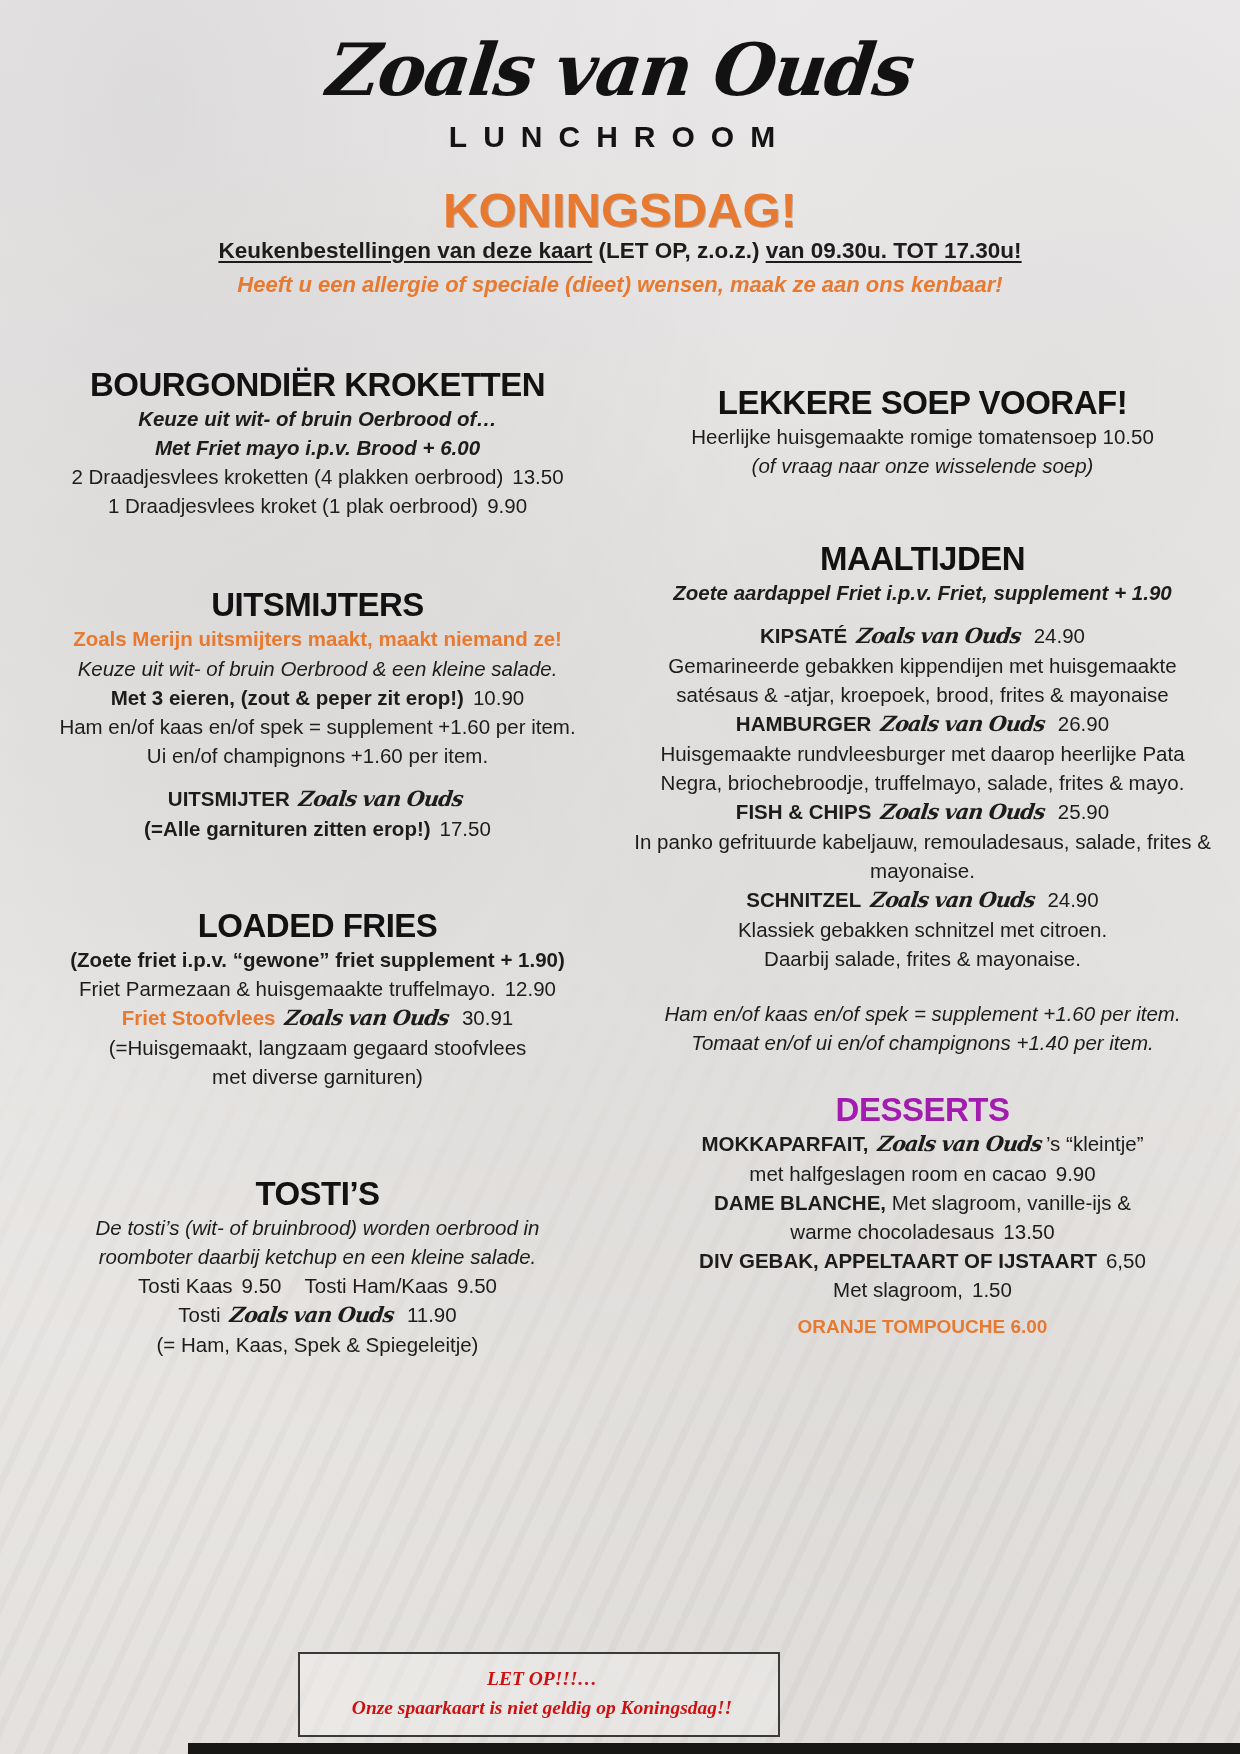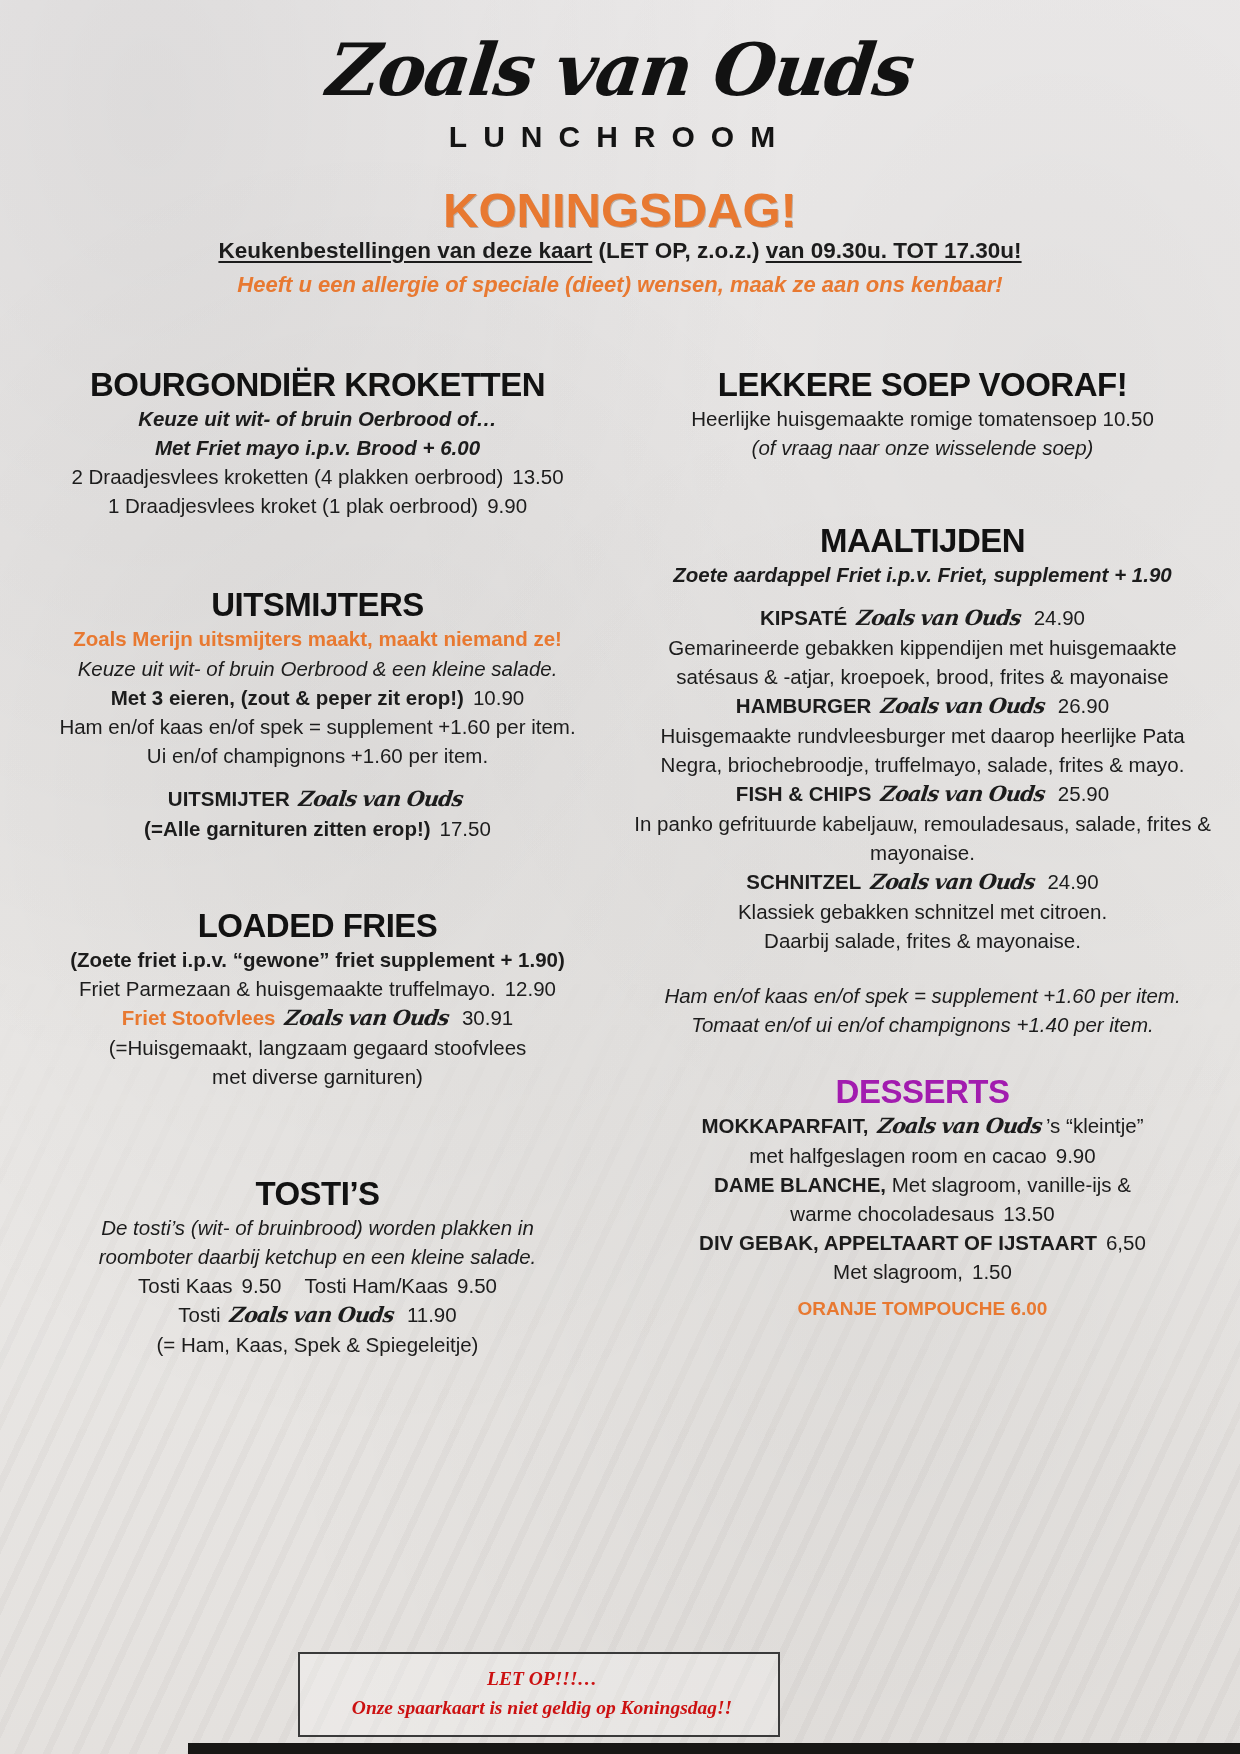--- a/index.html
+++ b/index.html
@@ -25,21 +25,21 @@
   .logo{font-family:"DejaVu Serif",serif;font-style:italic;font-weight:700;
     font-size:72px;line-height:1;transform:skewX(-7deg);display:inline-block;
     letter-spacing:-2px;color:#121212;}
   .lunchroom{font-size:30px;font-weight:700;letter-spacing:16px;margin-top:14px;color:#141414;}
   .kdag{font-size:49px;font-weight:800;color:#e87931;letter-spacing:0px;margin-top:28px;
     text-shadow:1px 1px 0 rgba(90,50,20,0.30);}
   .hours{font-size:22.5px;font-weight:700;}
   .hours .u{text-decoration:underline;text-underline-offset:3px;}
   .allergy{font-size:22px;font-style:italic;font-weight:700;color:#e87931;margin-top:8px;}
   
-  .cols{display:flex;gap:26px;margin-top:42px;align-items:flex-start;}
+  .cols{display:flex;gap:26px;margin-top:42px;align-items:center;}
   .col{flex:1;min-width:0;}
   .sec-title{font-size:33px;font-weight:800;letter-spacing:-0.5px;color:#121212;}
   .sec-title.orange{color:#a21caf;}
   .line{font-size:20.5px;line-height:1.42;}
   .b{font-weight:700;} .i{font-style:italic;} .bi{font-weight:700;font-style:italic;}
   .orange{color:#e87931;}
   .price{font-weight:400;margin-left:9px;}
   .sv{font-family:"DejaVu Serif",serif;font-style:italic;font-weight:700;
       display:inline-block;transform:skewX(-7deg);letter-spacing:-1px;margin:0 4px;font-size:1.02em;} .gap-md{margin-top:26px;}
   .sec{margin-top:26px;}
@@ -112,21 +112,21 @@
         <div class="line b">
           <span class="orange">Friet Stoofvlees</span>
           <span class="sv">Zoals van Ouds</span><span class="price">30.91</span>
         </div>
         <div class="line">(=Huisgemaakt, langzaam gegaard stoofvlees</div>
         <div class="line">met diverse garnituren)</div>
       </div>
 
       <div class="sec push3">
         <div class="sec-title">TOSTI’S</div>
-        <div class="line i">De tosti’s (wit- of bruinbrood) worden plakken in</div>
+        <div class="line i">De tosti’s (wit- of bruinbrood) worden oerbrood in</div>
         <div class="line i">roomboter daarbij ketchup en een kleine salade.</div>
         <div class="line">
           <span>Tosti Kaas</span><span class="price">9.50</span>
           <span style="display:inline-block;width:12px"></span>
           <span>Tosti Ham/Kaas</span><span class="price">9.50</span>
         </div>
         <div class="line">
           <span>Tosti</span>
           <span class="sv">Zoals van Ouds</span><span class="price">11.90</span>
         </div>

